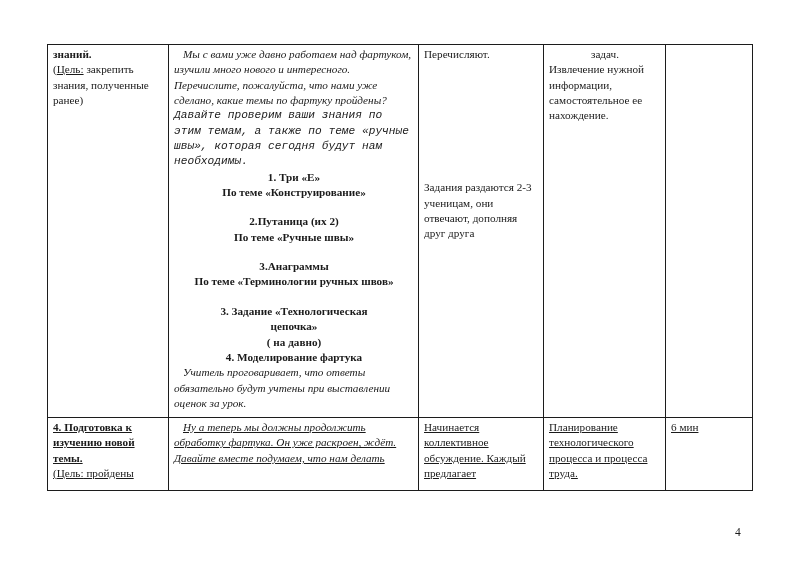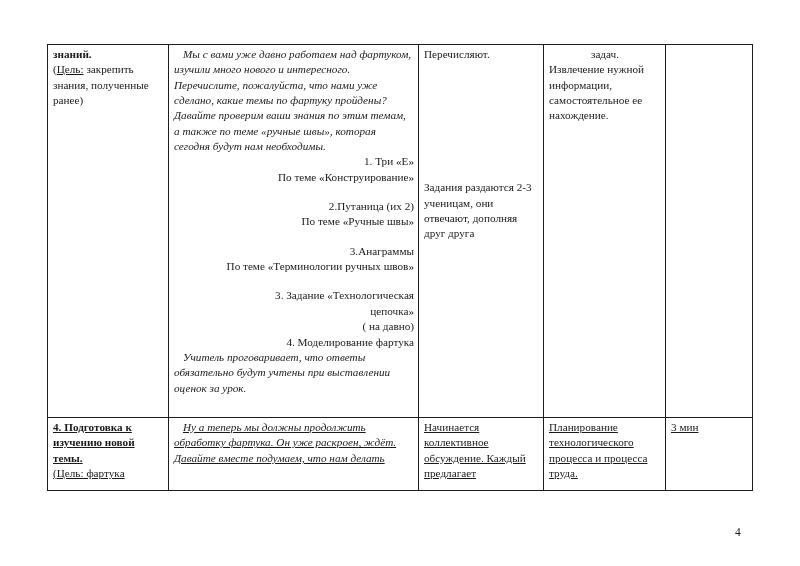--- a/index.html
+++ b/index.html
@@ -70,26 +70,27 @@
 
   .cell-teacher {
     font-style: italic;
     margin-left: 36px;
   }
   .teacher-intro {
     text-indent: 9px;
   }
   .teacher-block2 {
     margin-top: 0 !important;
+    font-family: Liberation Mono, monospace;
   }
 
   .task-heading {
     font-style: normal;
-    font-weight: normal;
-    text-align: right;
+    font-weight: bold;
+    text-align: center;
   }
   .spacer-line {
     height: 14px;
   }
 
   .cell-pupil, .cell-uud, .cell-time {
     font-style: normal;
     font-weight: normal;
     margin-left: 16px;
   }
@@ -171,37 +172,37 @@
 
         <td class="cell-time">
           <p></p>
         </td>
       </tr>
 
       <tr class="row-bottom">
 
         <td class="cell-aim">
           <p>4. Подготовка к изучению новой темы.</p>
-          <p class="aim-note"><span>(</span><span class="u">Цель:</span><span> фартука</span></p>
+          <p class="aim-note"><span>(</span><span class="u">Цель:</span><span> пройдены</span></p>
         </td>
 
         <td class="cell-teacher">
           <p class="teacher-intro">Ну а теперь мы должны продолжить обработку фартука. Он уже раскроен, ждёт. Давайте вместе подумаем, что нам делать</p>
         </td>
 
         <td class="cell-pupil">
           <p>Начинается коллективное обсуждение. Каждый предлагает</p>
         </td>
 
         <td class="cell-uud">
           <p>Планирование технологического процесса и процесса труда.</p>
         </td>
 
         <td class="cell-time">
-          <p>3 мин</p>
+          <p>6 мин</p>
         </td>
       </tr>
 
     </tbody>
   </table>
 
   <div class="page-number">4</div>
 
 </div>
 

